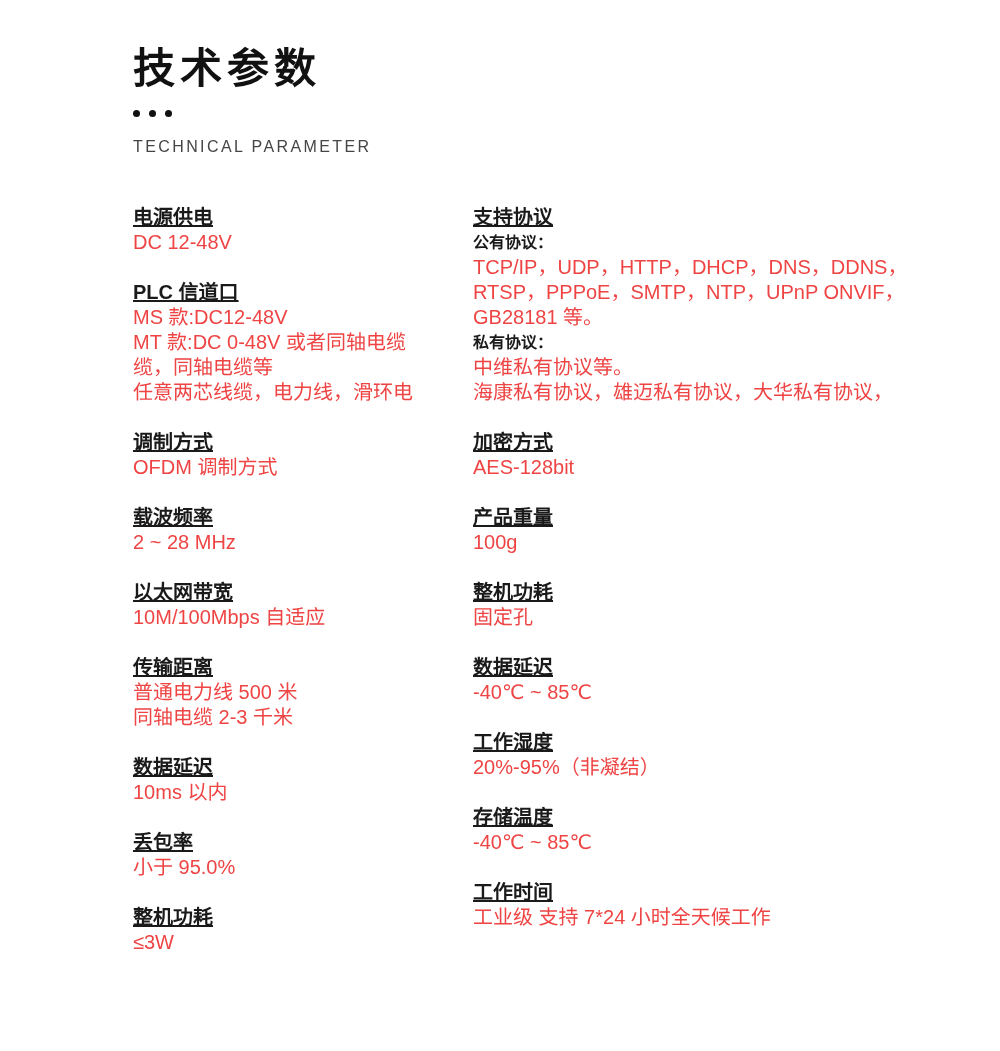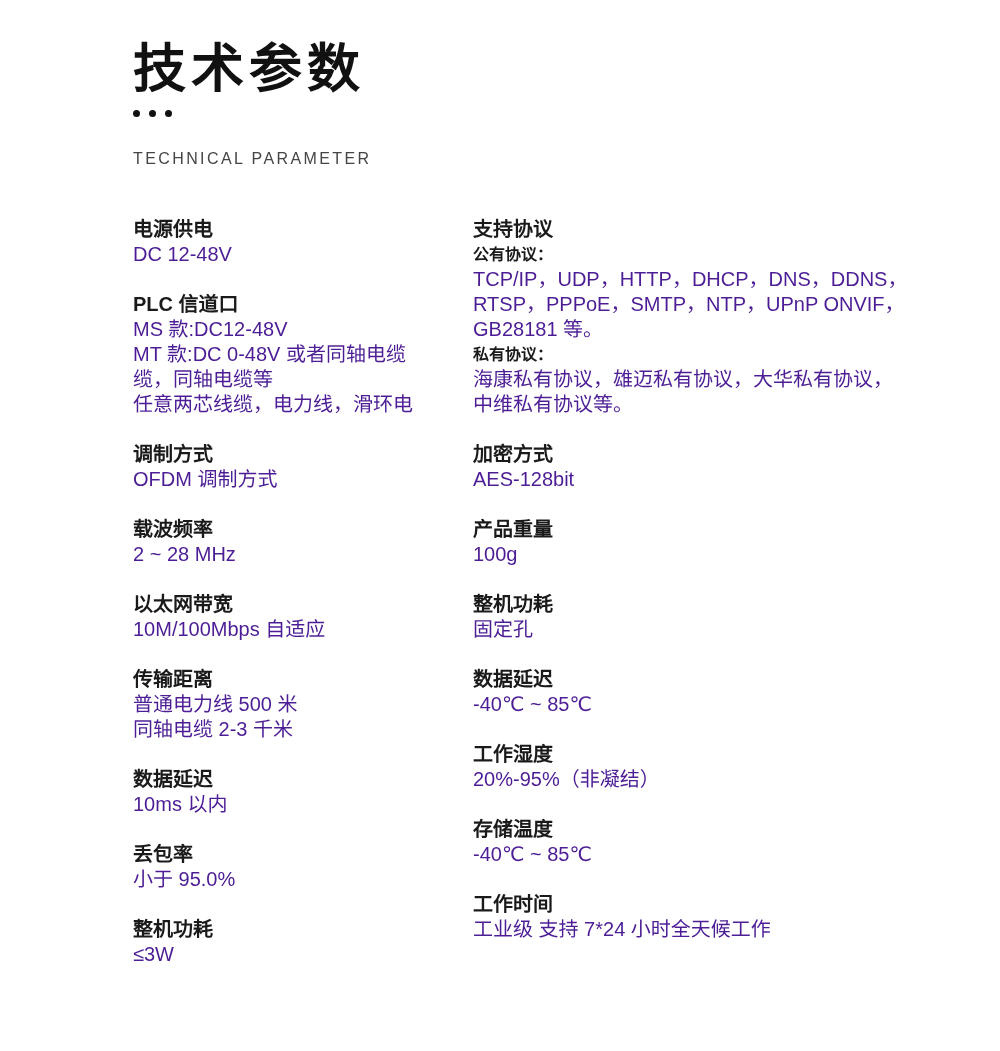--- a/index.html
+++ b/index.html
@@ -12,65 +12,66 @@
     position: relative;
     width: 1000px;
     height: 1051px;
     background: #ffffff;
     box-sizing: border-box;
     padding: 45px 60px 30px 133px;
     overflow: hidden;
   }
   
   .page-title {
-    font-size: 53px;
+    font-size: 42px;
     line-height: 48px;
     font-weight: 900;
     letter-spacing: 5px;
     color: #111111;
   }
   .title-dots {
     display: flex;
     gap: 9px;
     margin-top: 17px;
     height: 7px;
   }
   .title-dots .dot {
     width: 7px;
     height: 7px;
     border-radius: 50%;
     background: #111111;
   }
   .page-subtitle {
-    margin-top: 32px;
+    margin-top: 20px;
     font-size: 16px;
     line-height: 20px;
     letter-spacing: 2.4px;
     color: #454545;
     font-weight: 400;
   }
   
   .columns {
     display: flex;
     margin-top: 48px;
   }
   .col-left  { width: 340px; flex: 0 0 340px; }
   .col-right { flex: 1; }
   .spec { margin-bottom: 25px; }
   .spec-title {
     font-size: 20px;
     line-height: 25px;
     font-weight: 700;
     color: #1a1a1a;
+    text-decoration: underline;
   }
   .spec-line {
     font-size: 20px;
     line-height: 25px;
     font-weight: 400;
-    color: #4c1d95;
+    color: #ef4444;
   }
   .spec-sublabel {
     font-size: 16px;
     line-height: 25px;
     font-weight: 700;
     color: #1a1a1a;
   }
 </style>
 </head>
 <body>
@@ -144,22 +145,22 @@
 
     <div class="col-right">
 
       <div class="spec">
         <div class="spec-title">支持协议</div>
         <div class="spec-sublabel">公有协议：</div>
         <div class="spec-line">TCP/IP，UDP，HTTP，DHCP，DNS，DDNS，</div>
         <div class="spec-line">RTSP，PPPoE，SMTP，NTP，UPnP ONVIF，</div>
         <div class="spec-line">GB28181 等。</div>
         <div class="spec-sublabel">私有协议：</div>
+        <div class="spec-line">中维私有协议等。</div>
         <div class="spec-line">海康私有协议，雄迈私有协议，大华私有协议，</div>
-        <div class="spec-line">中维私有协议等。</div>
       </div>
 
       <div class="spec">
         <div class="spec-title">加密方式</div>
         <div class="spec-line">AES-128bit</div>
       </div>
 
 
       <div class="spec">
         <div class="spec-title">产品重量</div>

